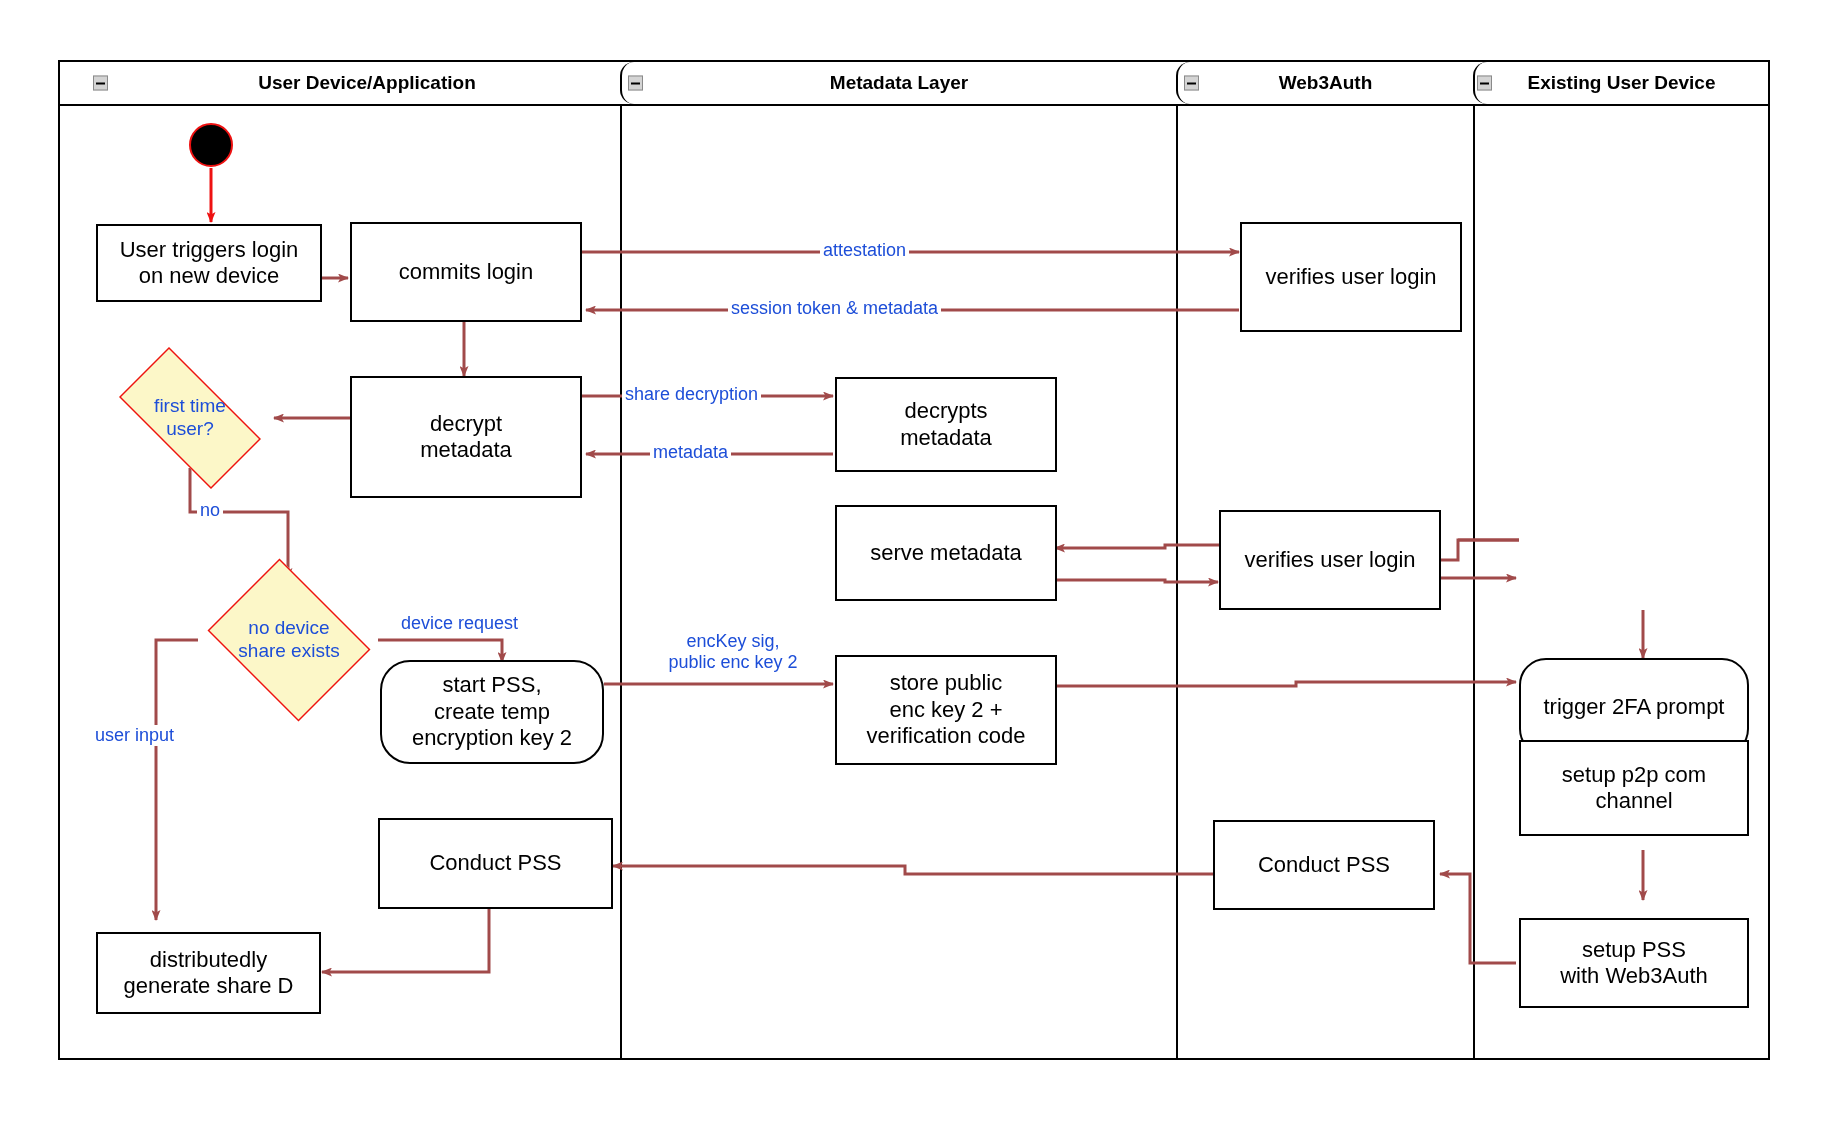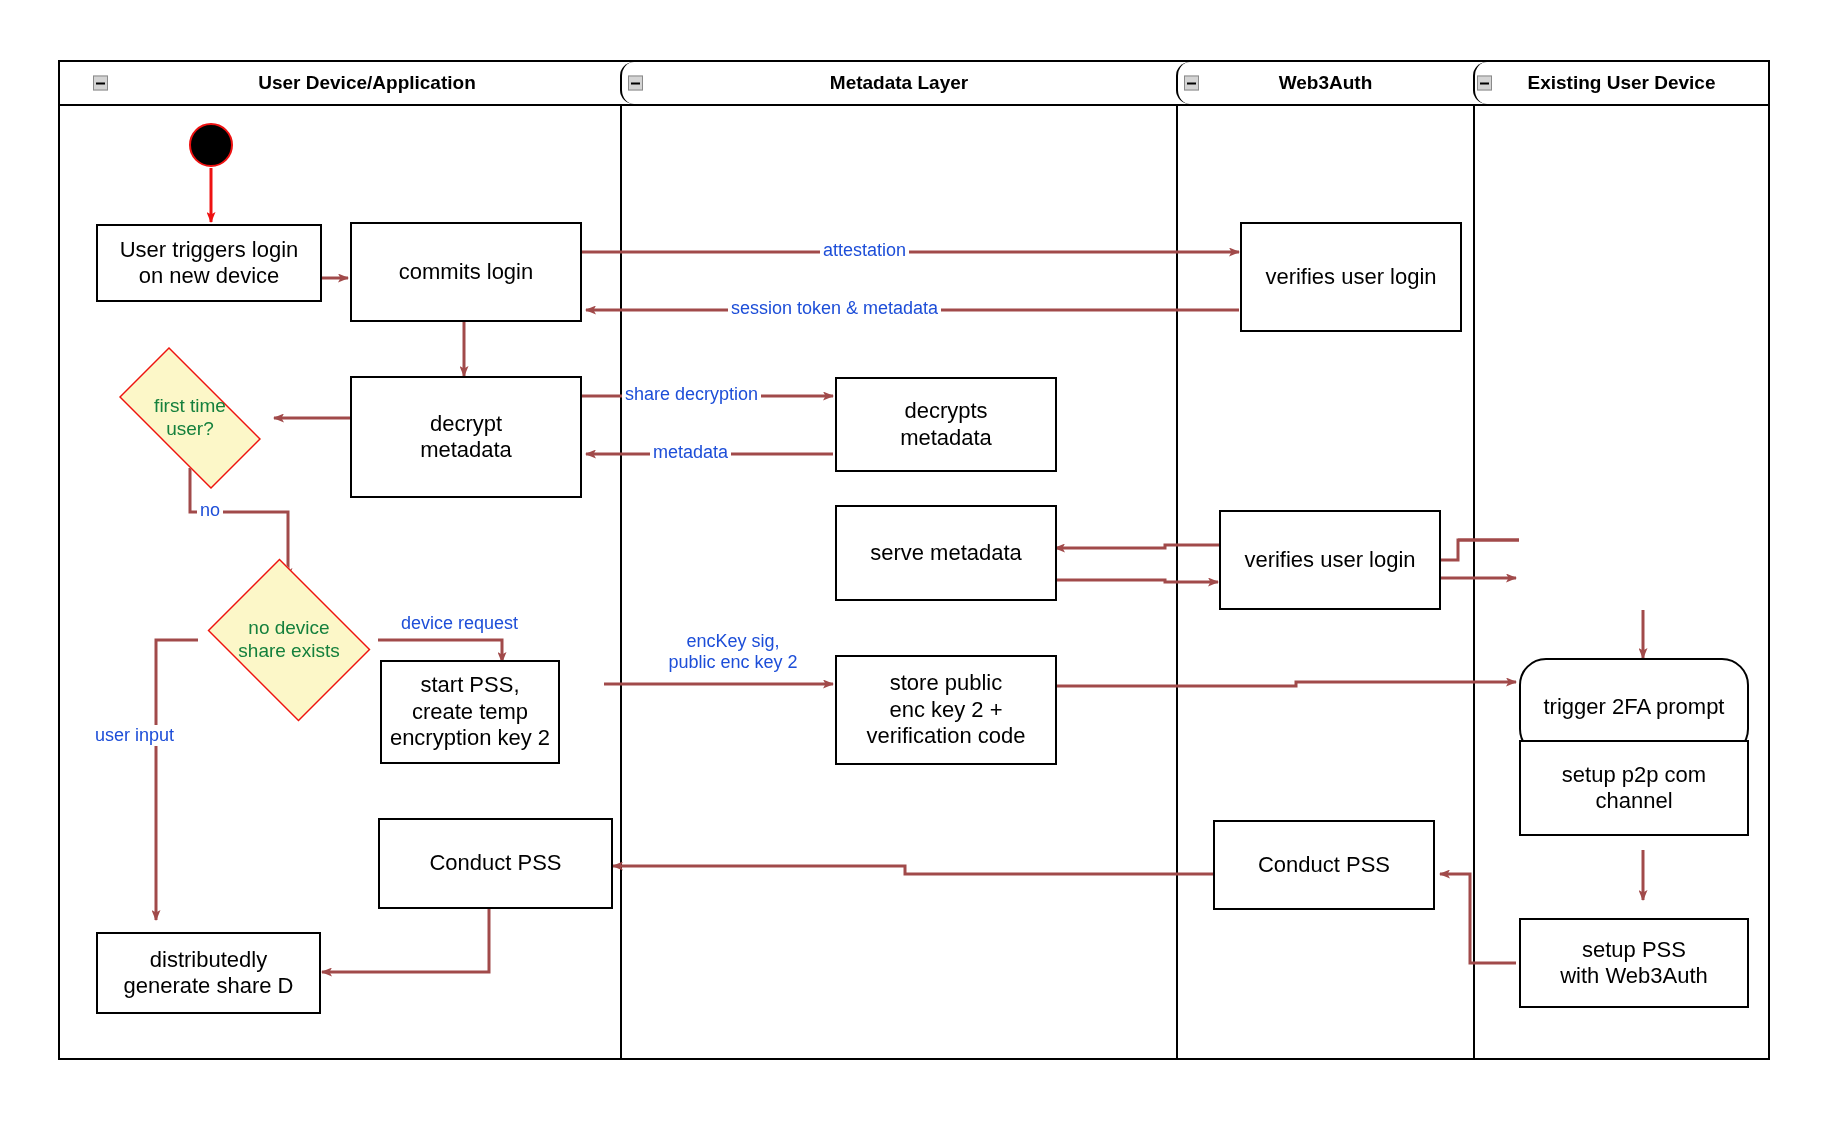--- a/index.html
+++ b/index.html
@@ -112,21 +112,21 @@
   }
   .diamond .dlabel {
     position: absolute;
     inset: 0;
     display: flex;
     align-items: center;
     justify-content: center;
     text-align: center;
     font-size: 19px;
     line-height: 1.2;
-    color: #15803d;
+    color: #1d4ed8;
     white-space: pre-line;
     z-index: 2;
   }
 
   .start-node {
     position: absolute;
     width: 44px;
     height: 44px;
     border-radius: 50%;
     background: #000000;
@@ -262,21 +262,21 @@
     <div class="dlabel">first time
 user?</div>
   </div>
 
   <div class="diamond" style="left:198px; top:568px; width:182px; height:144px;">
     <div class="dshape"></div>
     <div class="dlabel">no device
 share exists</div>
   </div>
 
-  <div class="node" style="left:380px; top:660px; width:180px; height:104px;">start PSS,
+  <div class="node" style="left:380px; top:660px; width:224px; height:104px;border-radius:30px;">start PSS,
 create temp
 encryption key 2</div>
 
   <div class="node" style="left:378px; top:818px; width:235px; height:91px;">Conduct PSS</div>
 
   <div class="node" style="left:96px; top:932px; width:225px; height:82px;">distributedly
 generate share D</div>
 
   <div class="node" style="left:835px; top:377px; width:222px; height:95px;">decrypts
 metadata</div>

